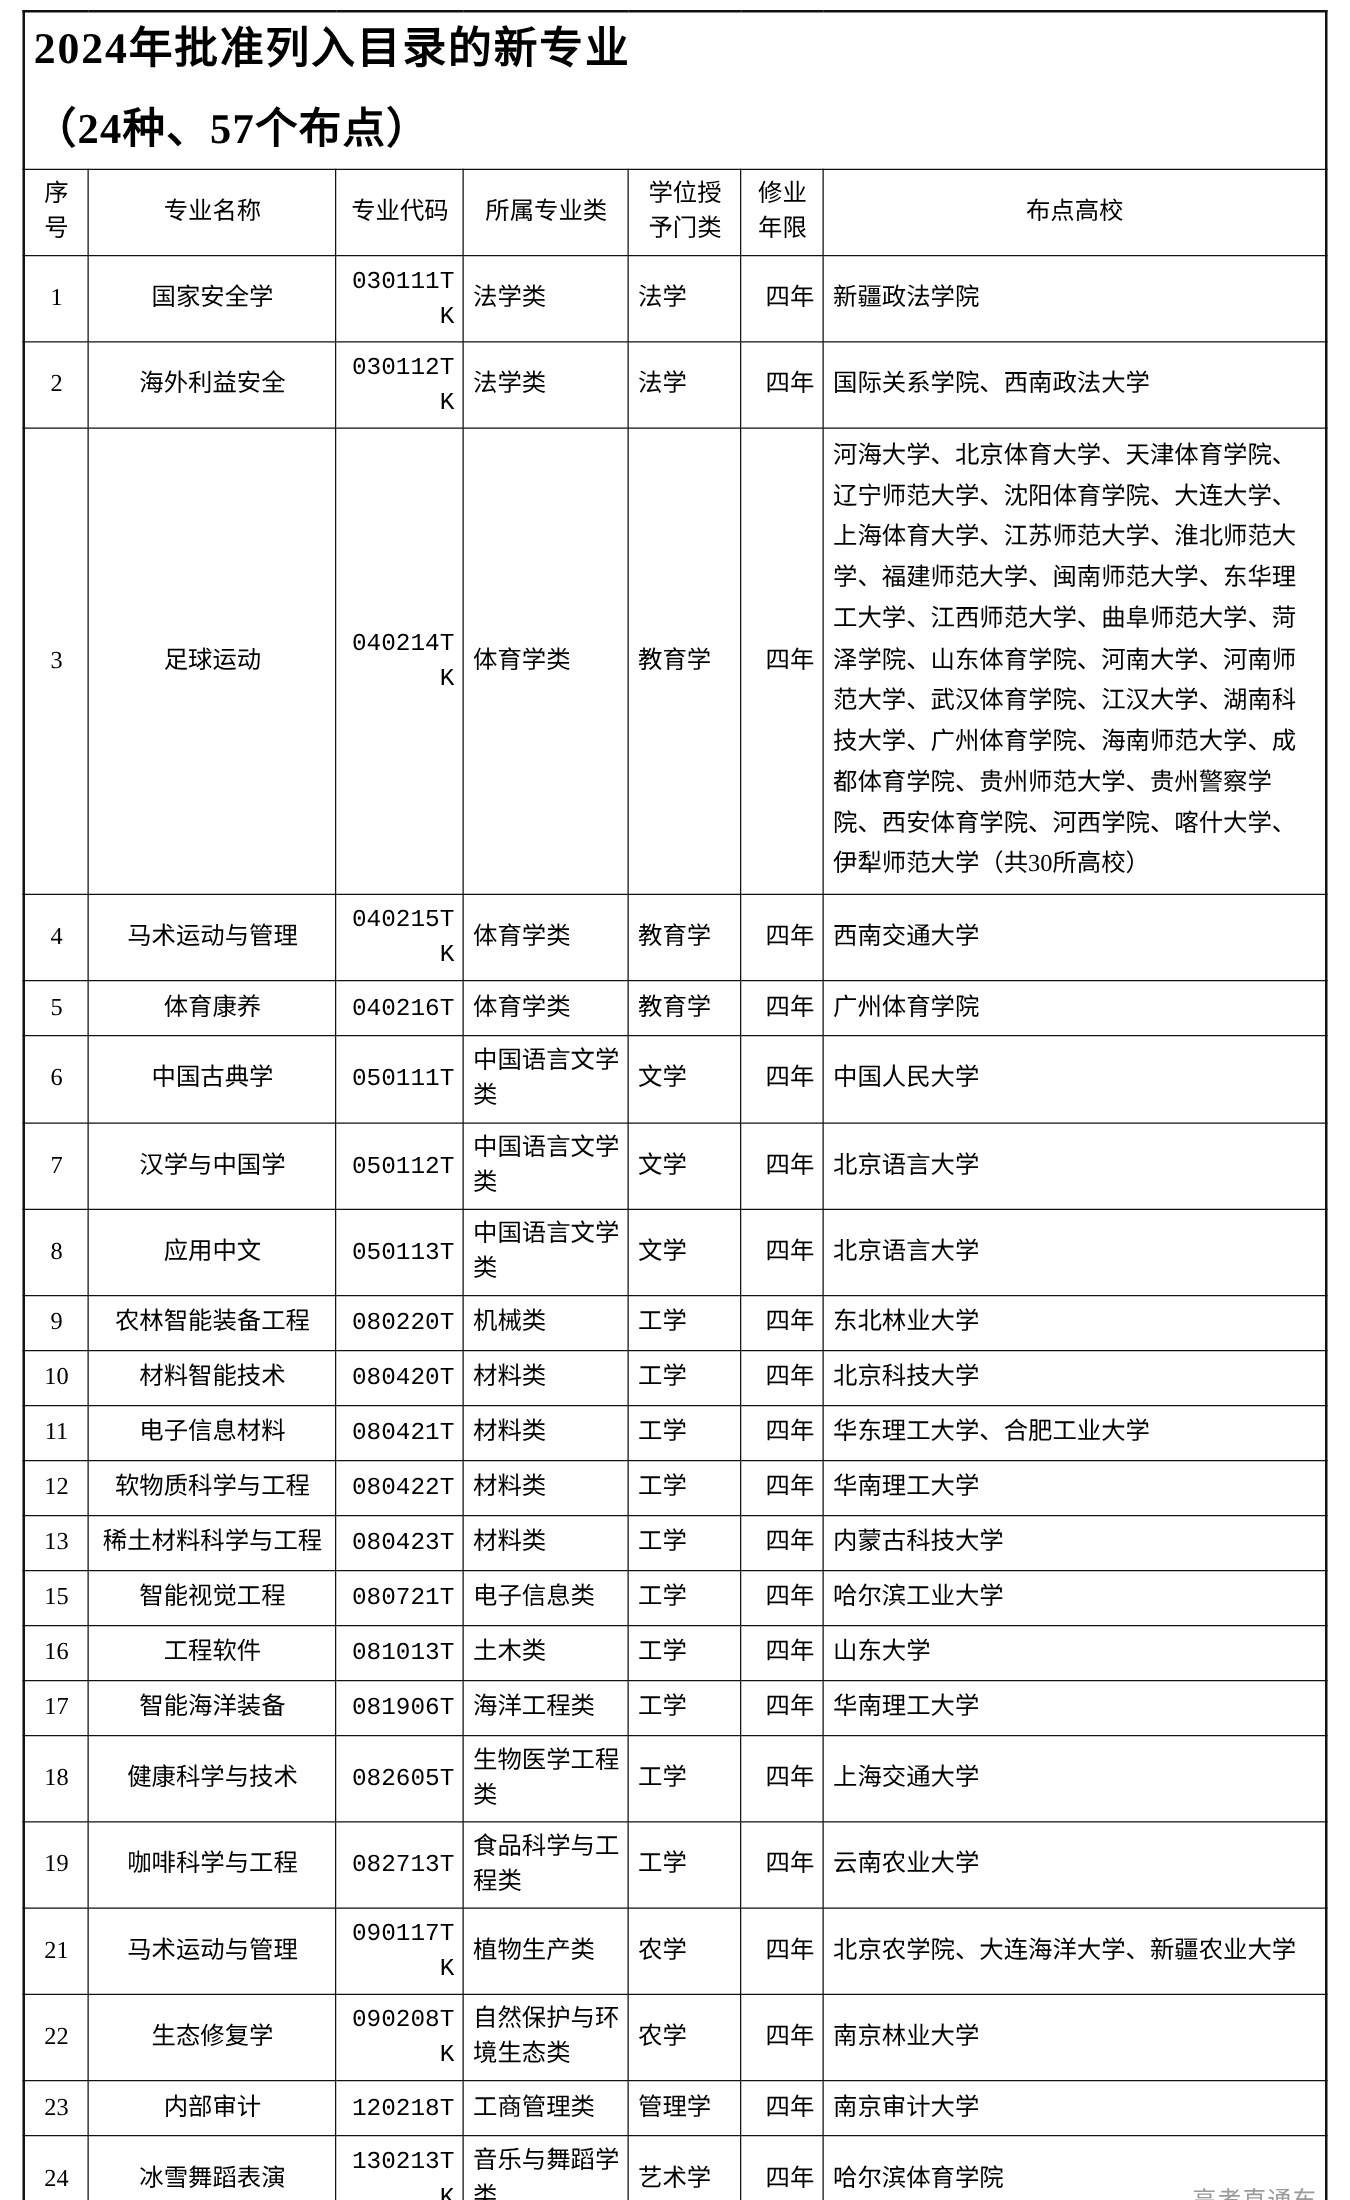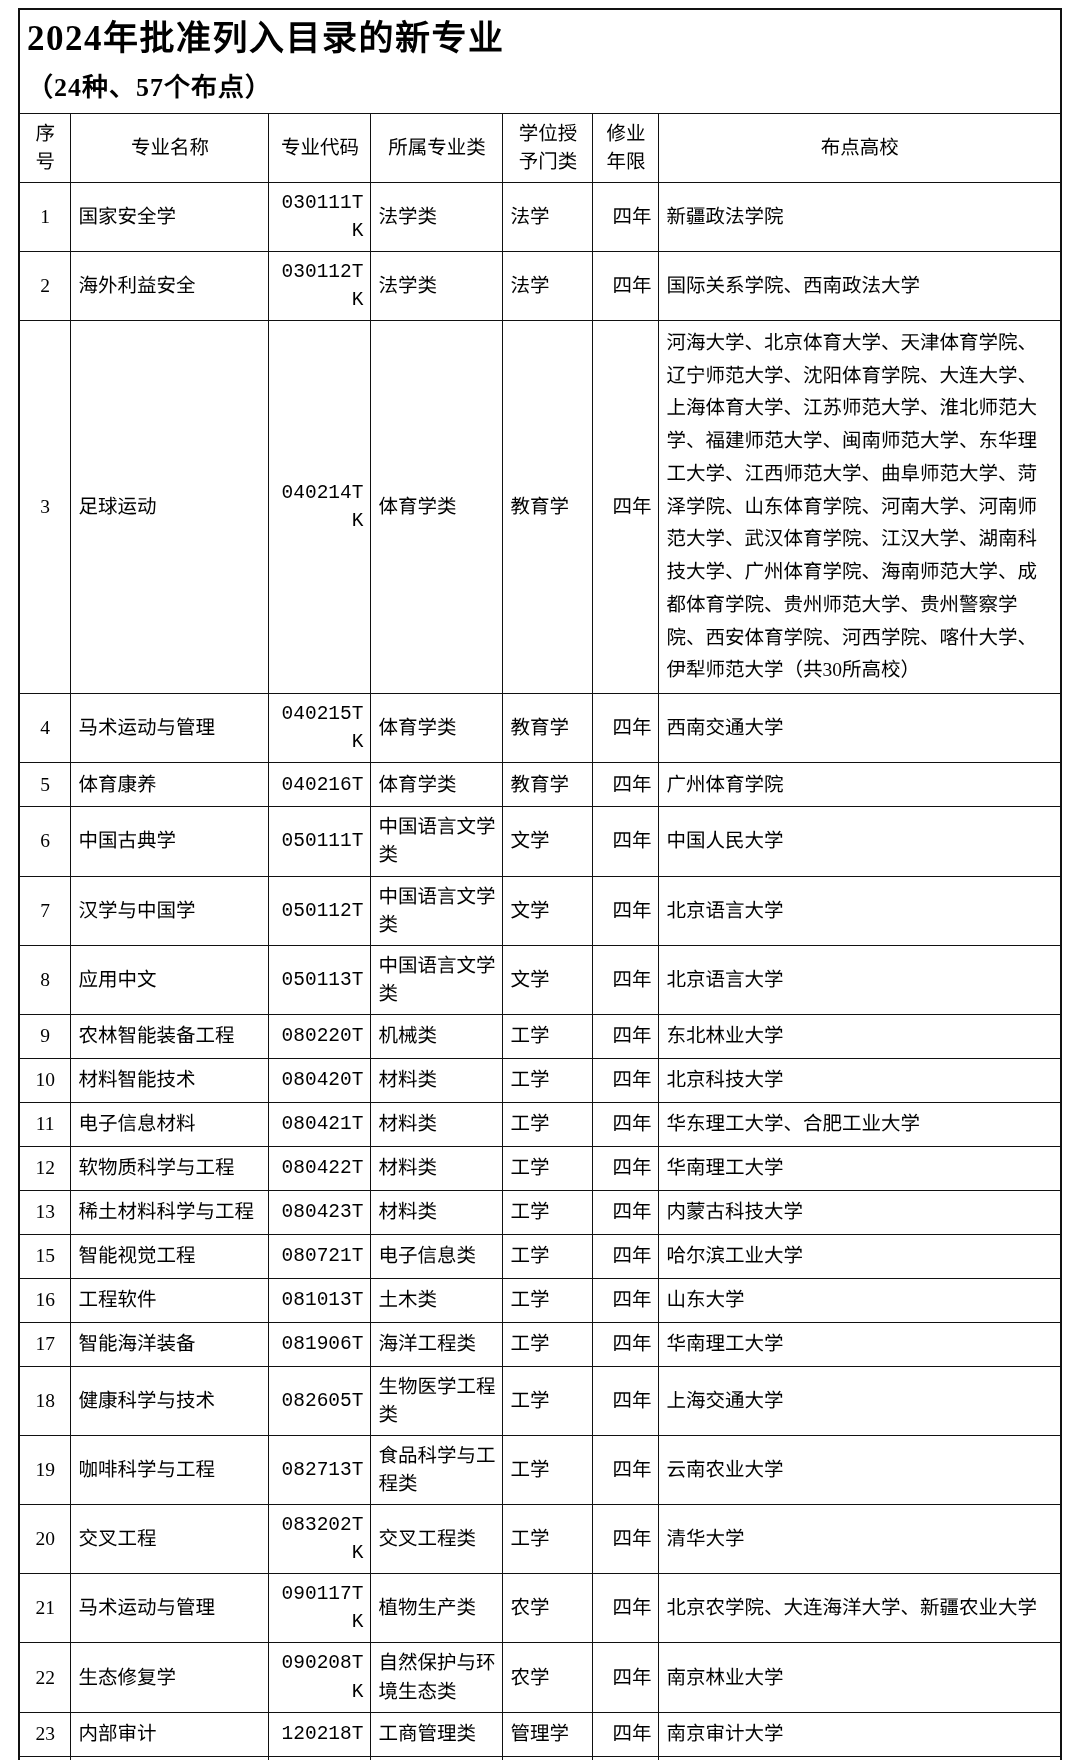--- a/index.html
+++ b/index.html
@@ -48,45 +48,45 @@
     padding: 16px 0 20px 0;
   }
   .title-main {
     font-size: 35px;
     font-weight: bold;
     letter-spacing: 1.5px;
     line-height: 1.3;
     display: block;
   }
   .title-sub {
-    font-size: 26px;
+    font-size: 34px;
     font-weight: bold;
     letter-spacing: 1px;
     line-height: 1.5;
     display: block;
-    margin-top: 6px;
+    margin-top: 16px;
   }
   
   thead td {
     text-align: center;
     font-size: 20px;
     padding: 8px 4px;
     border-bottom: 2.2px solid #111;
   }
   
   col.c-seq   { width: 52px; }
   col.c-name  { width: 198px; }
   col.c-code  { width: 102px; }
   col.c-cat   { width: 132px; }
   col.c-deg   { width: 90px; }
   col.c-years { width: 66px; }
   col.c-univ  { width: 402px; }
 
   td.seq   { text-align: center; font-size: 19px; }
-  td.name  { text-align: left; }
+  td.name  { text-align: center; }
   td.code  { text-align: right; font-size: 19px; letter-spacing: 0px; font-family: Liberation Mono, monospace; }
   td.cat   { text-align: left; }
   td.deg   { text-align: left; }
   td.years { text-align: right; }
   td.univ  { text-align: left; line-height: 1.62; }
 
   tbody tr { height: 44px; }
   tbody tr.tall td.univ { line-height: 1.68; margin-left: 22px; }
 
   .watermark {
@@ -291,29 +291,20 @@
         <tr>
           <td class="seq">19</td>
           <td class="name">咖啡科学与工程</td>
           <td class="code">082713T</td>
           <td class="cat">食品科学与工程类</td>
           <td class="deg">工学</td>
           <td class="years">四年</td>
           <td class="univ">云南农业大学</td>
         </tr>
         <tr>
-          <td class="seq">20</td>
-          <td class="name">交叉工程</td>
-          <td class="code">083202TK</td>
-          <td class="cat">交叉工程类</td>
-          <td class="deg">工学</td>
-          <td class="years">四年</td>
-          <td class="univ">清华大学</td>
-        </tr>
-        <tr>
           <td class="seq">21</td>
           <td class="name">马术运动与管理</td>
           <td class="code">090117TK</td>
           <td class="cat">植物生产类</td>
           <td class="deg">农学</td>
           <td class="years">四年</td>
           <td class="univ">北京农学院、大连海洋大学、新疆农业大学</td>
         </tr>
         <tr>
           <td class="seq">22</td>

